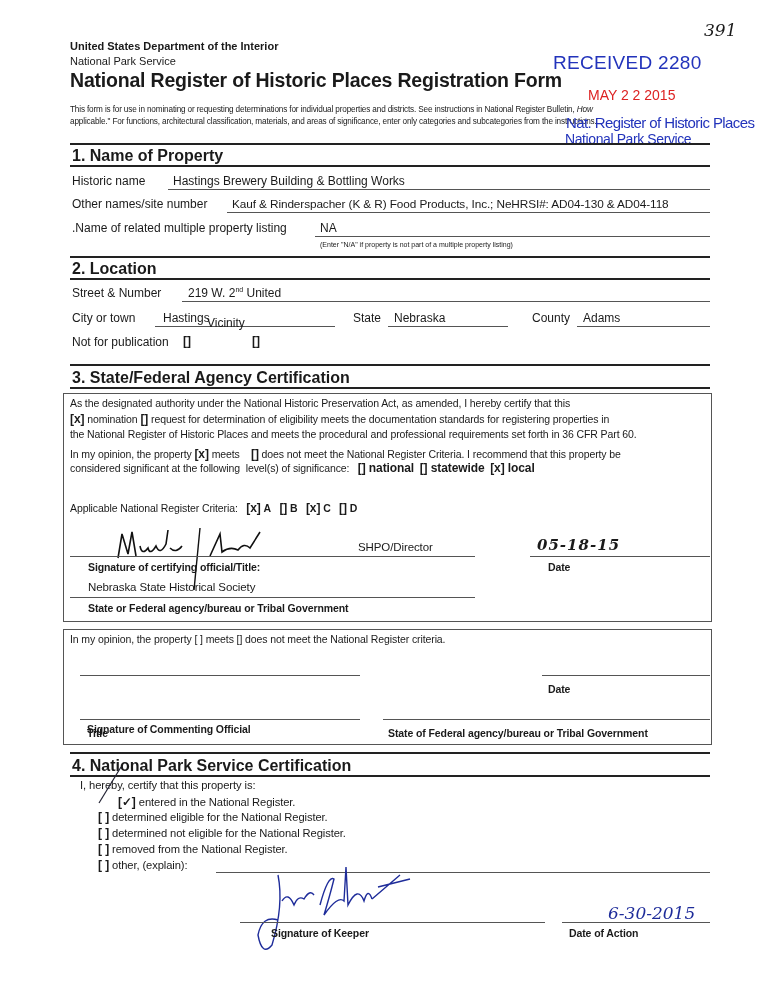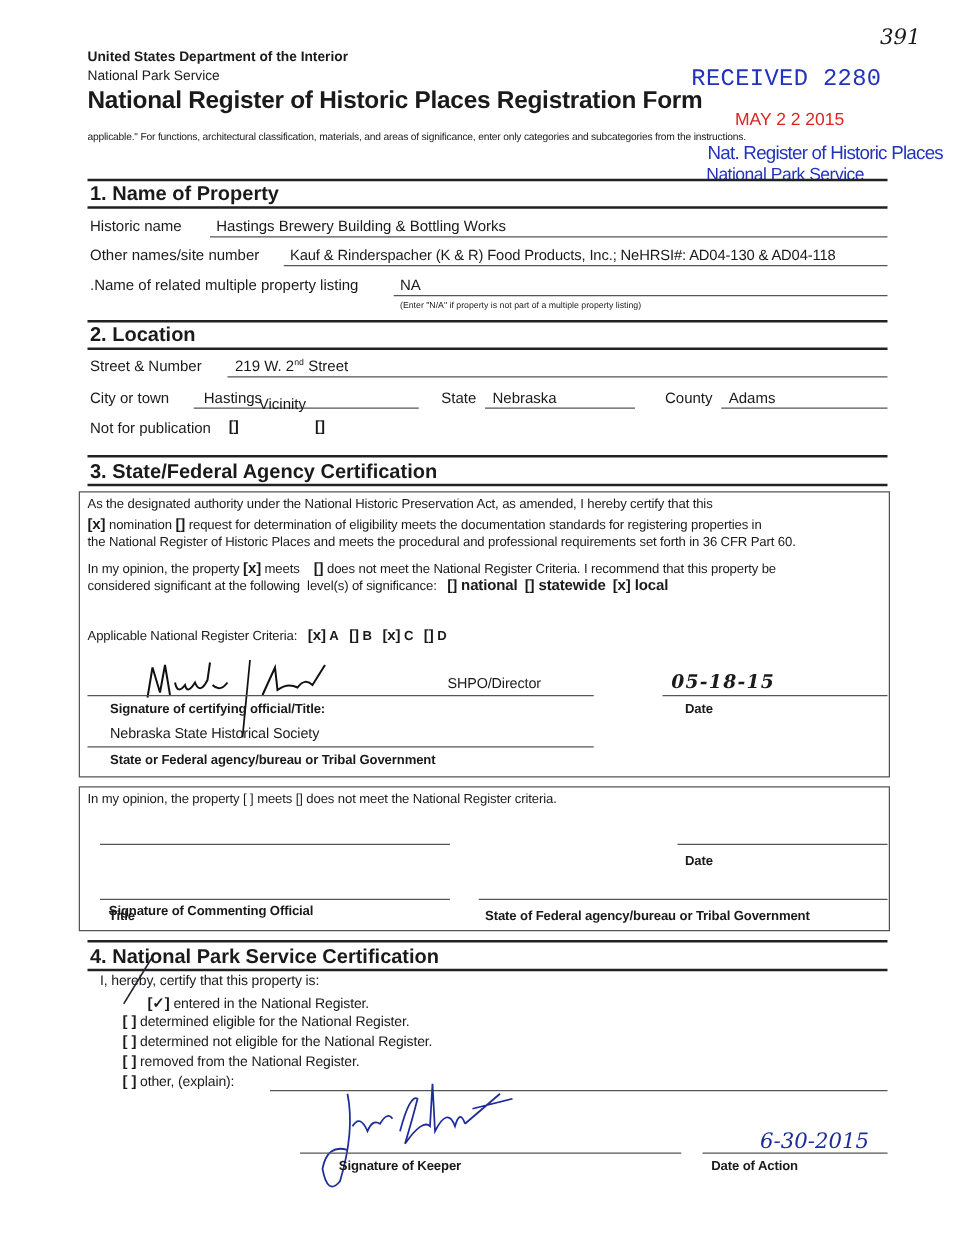--- a/index.html
+++ b/index.html
@@ -29,24 +29,25 @@
   </style>
 </head>
 <body>
 
 <div class="abs dept">United States Department of the Interior</div>
 <div class="abs nps">National Park Service</div>
 <div class="abs form-title">National Register of Historic Places Registration Form</div>
 <div class="abs hand" style="left:704px;top:20px;font-size:17px;">391</div>
 
 <div class="abs intro">
+  <div style="white-space:nowrap;"><span>This form is for use in nominating or requesting determinations for individual properties and districts.  See instructions in National Register Bulletin, </span><i>How</i></div>
   <div style="white-space:nowrap;">applicable."  For functions, architectural classification, materials, and areas of significance, enter only categories and subcategories from the instructions.</div>
 </div>
 
-<div class="abs stamp-blue" style="left:553px;top:52px;font-size:19px;font-weight:normal;letter-spacing:0.3px;font-family:Liberation Mono, monospace;">RECEIVED 2280</div>
+<div class="abs stamp-blue" style="left:553px;top:52px;font-size:19px;font-weight:normal;letter-spacing:0.3px;">RECEIVED 2280</div>
 <div class="abs stamp-red" style="left:588px;top:87px;font-size:14px;">MAY 2 2 2015</div>
 <div class="abs stamp-blue" style="left:566px;top:114px;font-size:15px;letter-spacing:-0.6px;font-weight:normal;">Nat. Register of Historic Places</div>
 <div class="abs stamp-blue" style="left:565px;top:131px;font-size:14px;letter-spacing:-0.4px;font-weight:normal;">National Park Service</div>
 
 <div class="hr-thick" style="top:143px;"></div>
 
 <div class="section-title" style="top:147px;">1.  Name of Property</div>
 <div class="hr-thick" style="top:165px;"></div>
 
 <div class="lbl" style="left:72px;top:174px;">Historic name</div>
@@ -62,21 +63,21 @@
 <div class="uline" style="left:315px;top:236px;width:395px;"></div>
 <div class="small-note" style="left:320px;top:241px;">(Enter "N/A" if property is not part of a multiple property listing)</div>
 
 <div class="hr-thick" style="top:256px;"></div>
 
 <div class="section-title" style="top:260px;">2.  Location</div>
 <div class="hr-thick" style="top:278px;"></div>
 
 <div class="lbl" style="left:72px;top:286px;">Street &amp; Number</div>
 <div class="val" style="left:188px;top:286px;">
-  <span>219 W. 2</span><sup style="font-size:7px;">nd</sup><span> Street</span>
+  <span>219 W. 2</span><sup style="font-size:7px;">nd</sup><span> United</span>
 </div>
 <div class="uline" style="left:182px;top:301px;width:528px;"></div>
 
 <div class="lbl" style="left:72px;top:311px;">City or town</div>
 <div class="val" style="left:163px;top:311px;">Hastings</div>
 <div class="uline" style="left:155px;top:326px;width:180px;"></div>
 
 <div class="lbl" style="left:353px;top:311px;">State</div>
 <div class="val" style="left:394px;top:311px;">Nebraska</div>
 <div class="uline" style="left:388px;top:326px;width:120px;"></div>

